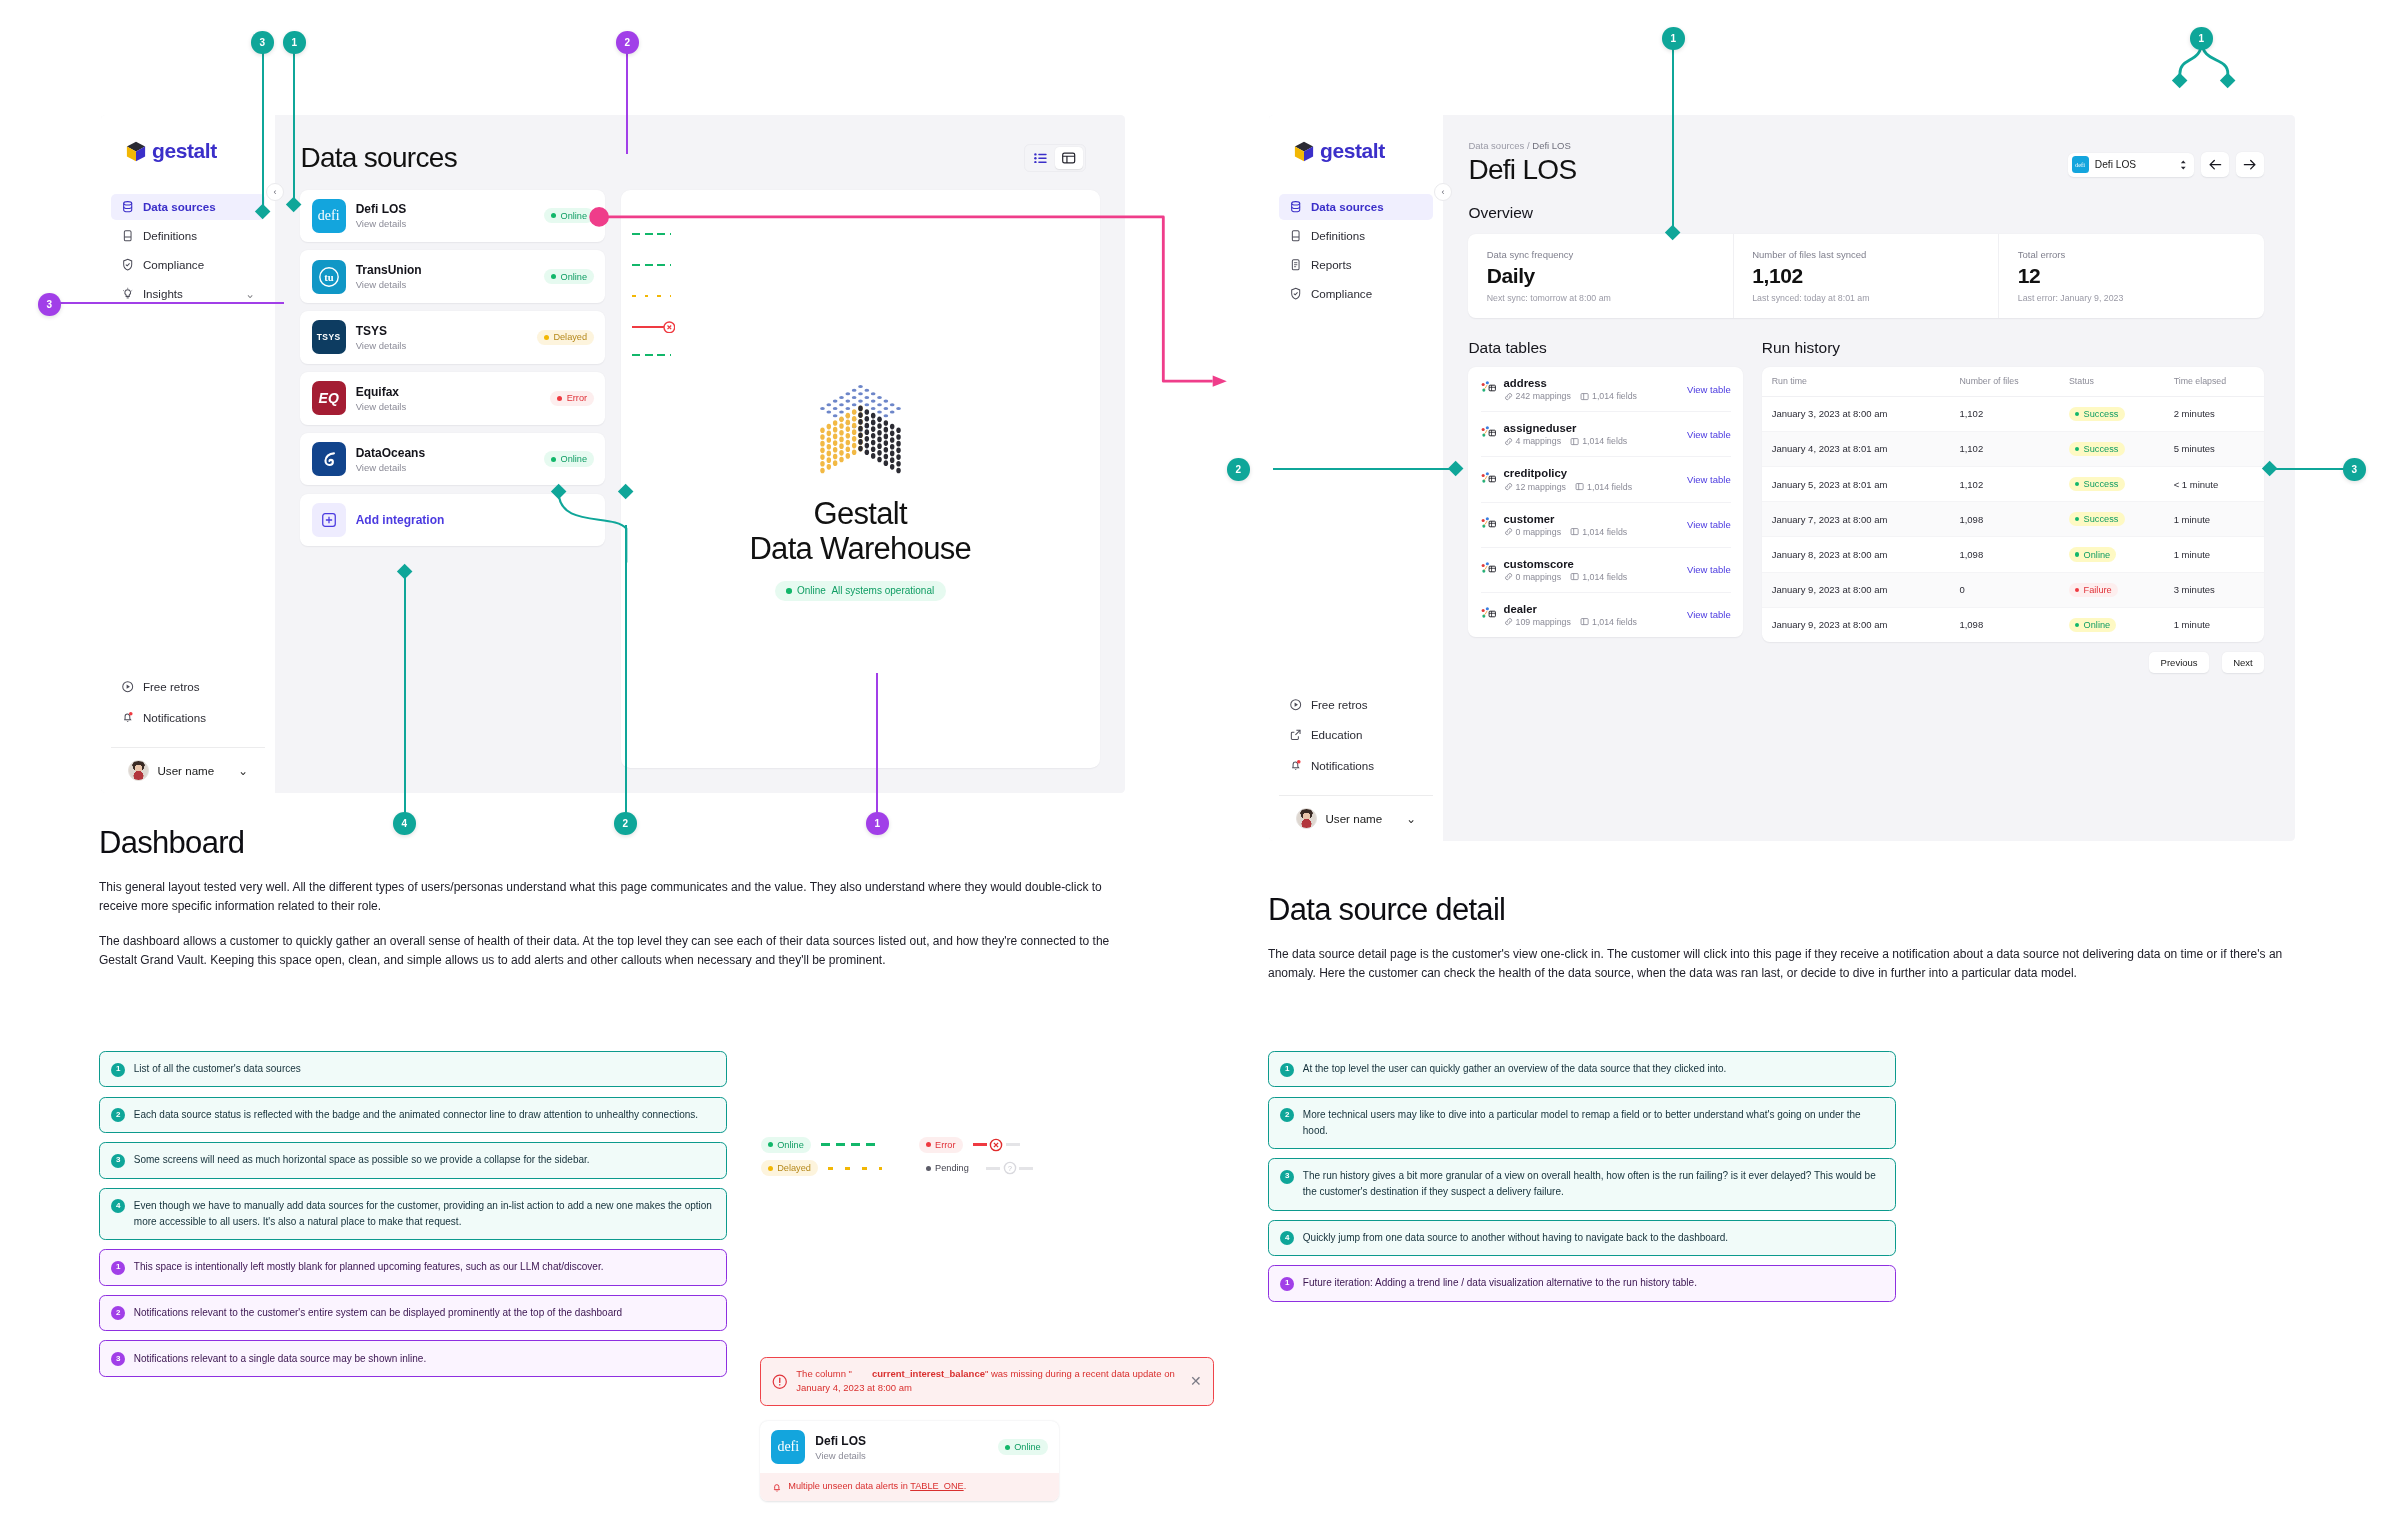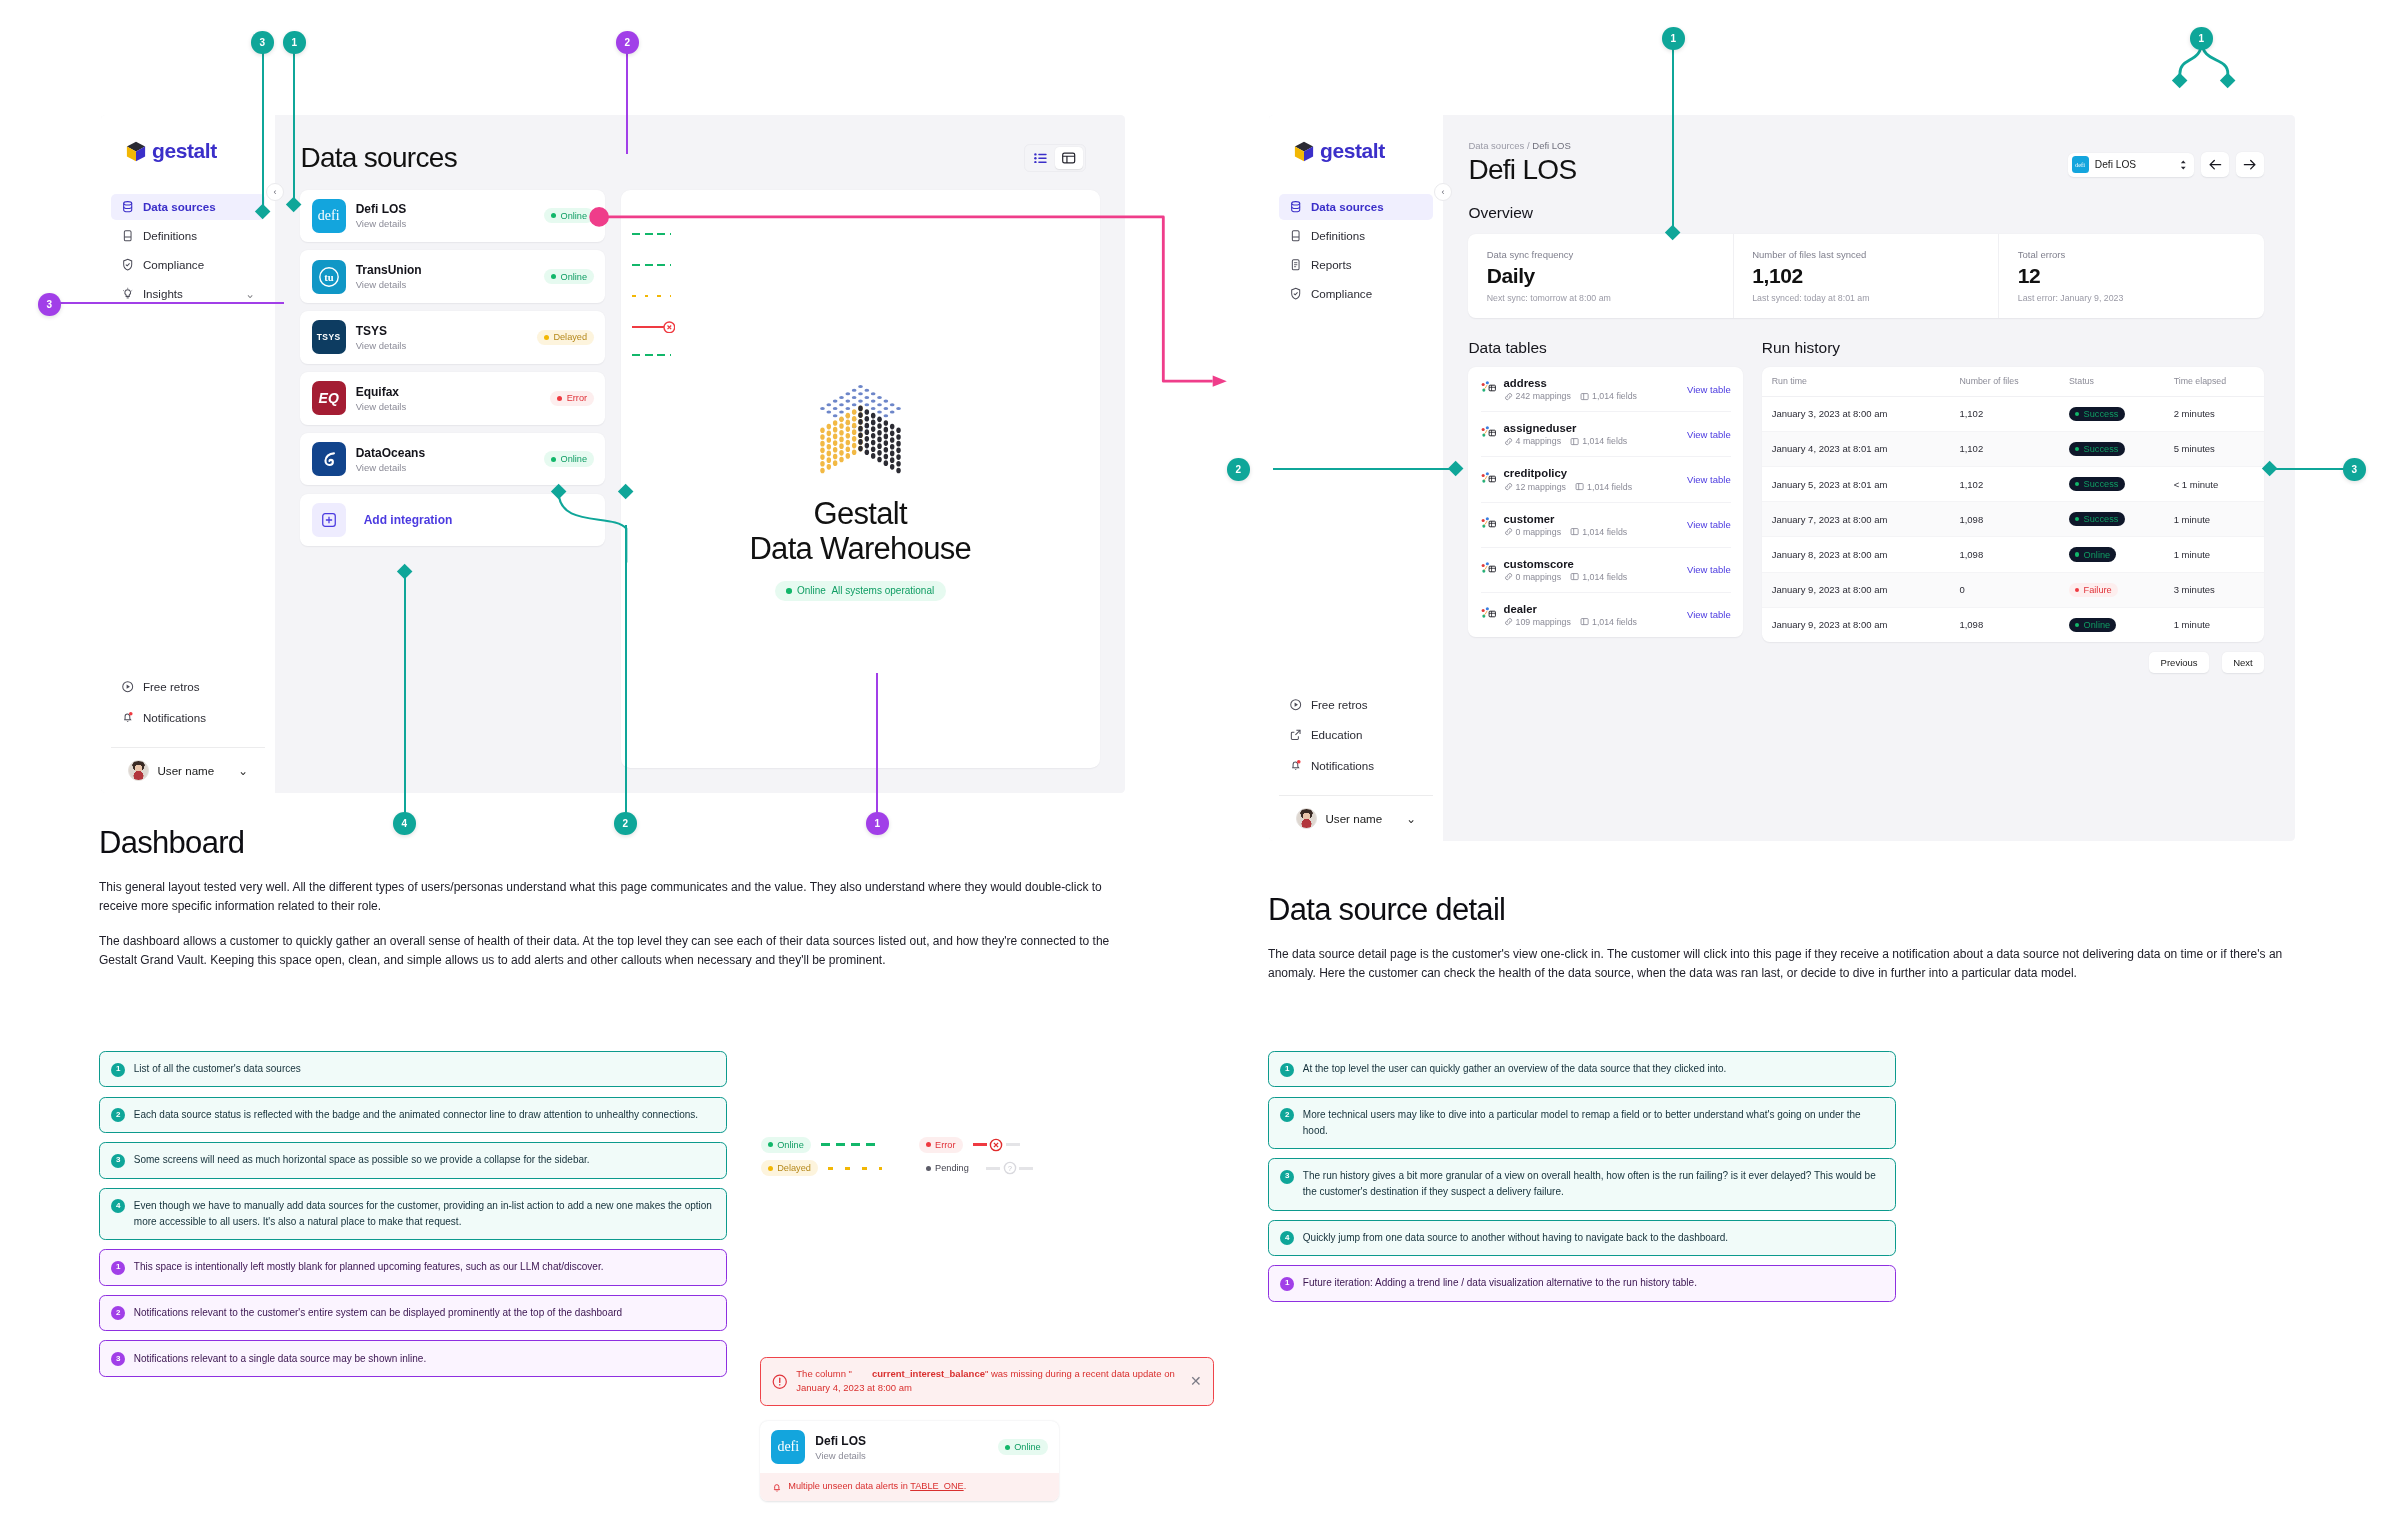--- a/index.html
+++ b/index.html
@@ -101,21 +101,21 @@
   }
   .pill .dot { width:5px;height:5px;border-radius:50%; flex:0 0 auto;}
   .pill.online  { background:#e6faf0; color:#0f9d63;}
   .pill.online .dot { background:#12b76a;}
   .pill.delayed { background:#fdf4dd; color:#b5881a;}
   .pill.delayed .dot { background:#f2b705;}
   .pill.error   { background:#fdeeee; color:#e0333a;}
   .pill.error .dot { background:#ef3a41;}
   .add-card {
     background:#fff; border-radius:7.8px; padding:9.2px 11.3px;
-    display:flex; align-items:center; gap:18px;
+    display:flex; align-items:center; gap:10px;
     box-shadow:0 0.7px 1.4px rgba(16,24,40,.06);
   }
   .add-icon { width:34px;height:34px;border-radius:7px;background:#eeecfe;
     display:flex;align-items:center;justify-content:center;color:#4b3ae0;}
   .add-label { font-size:12px; font-weight:600; color:#4b3ae0;}
 
   .ds-stage {
     flex:1 1 auto; background:#fff; border-radius:9.2px; min-height:578px;
     display:flex; flex-direction:column; align-items:center; justify-content:center;
     box-shadow:0 0.7px 1.4px rgba(16,24,40,.05);
@@ -171,21 +171,21 @@
   .run-card { background:#fff; border-radius:7.8px; margin-top:10px; overflow:hidden;
     box-shadow:0 0.7px 1.4px rgba(16,24,40,.06);}
   .run-table { width:100%; border-collapse:collapse; }
   .run-table th { text-align:left; font-size:8.8px; font-weight:400; color:#8b8b97;
     padding:9.2px 10px; border-bottom:0.7px solid #f0f0f3;}
   .run-table td { font-size:9.5px; color:#2c2c36; padding:10px; border-bottom:0.7px solid #f4f4f6;}
   .run-table tr:nth-child(even) td { background:#fafafb;}
   .run-table tr:last-child td { border-bottom:none;}
   .s-chip { display:inline-flex;align-items:center;gap:4.2px;font-size:9.2px;padding:2.1px 6.3px;border-radius:14px;}
   .s-chip .dot{width:4.2px;height:4.2px;border-radius:50%;}
-  .s-success,.s-online{ background:#0f172a; color:#0f9d63;justify-content:space-between;}
+  .s-success,.s-online{ background:#fef9c3; color:#0f9d63;justify-content:space-between;}
   .s-success .dot,.s-online .dot{ background:#12b76a;}
   .s-failure{ background:#fdeeee; color:#e0333a;}
   .s-failure .dot{ background:#ef3a41;}
   .t-fail { color:#e0333a;}
   .pager { display:flex; justify-content:flex-end; gap:13px; margin-top:10px;}
   .pgbtn { background:#fff; border-radius:5px; padding:5px 11.3px; font-size:9.5px;
     box-shadow:0 0.7px 1.4px rgba(16,24,40,.08);}
 
   
   .prose { position:absolute; }

